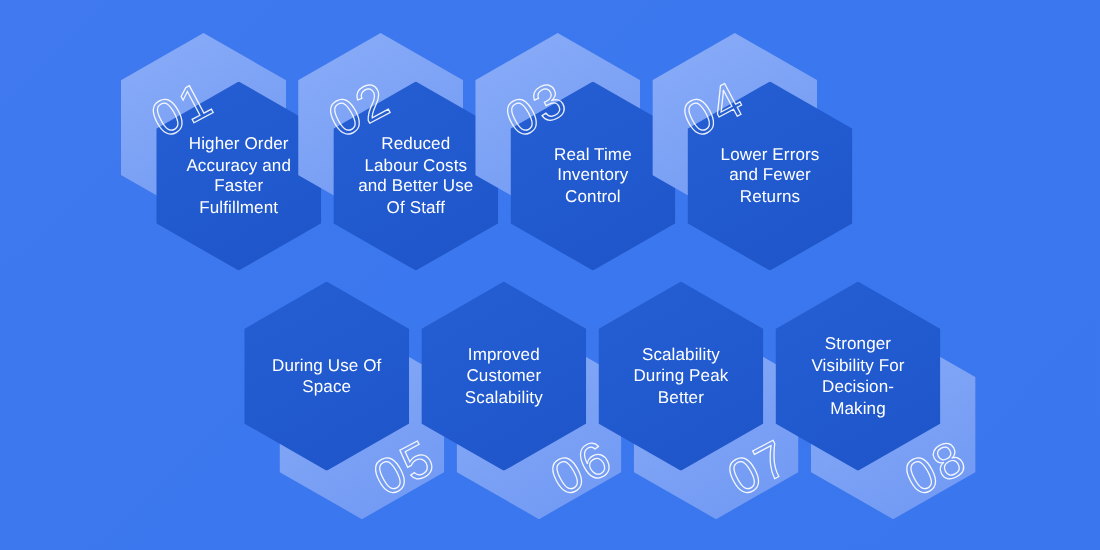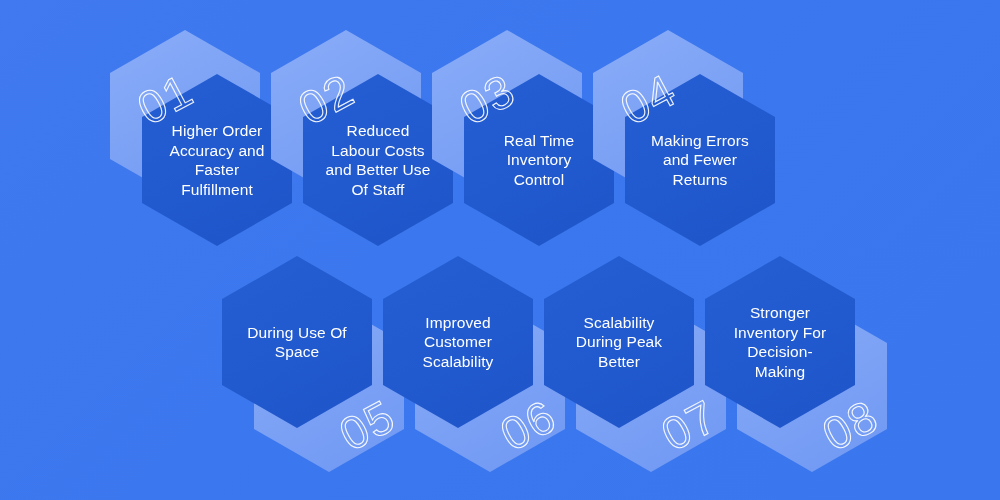--- a/index.html
+++ b/index.html
@@ -125,21 +125,21 @@
     <div class="num">03</div>
     <div class="caption">Real Time
 Inventory
 Control</div>
   </div>
 
   <div class="cell row1" style="left:593px; top:30px;">
     <div class="hex hex-back"></div>
     <div class="hex hex-front"></div>
     <div class="num">04</div>
-    <div class="caption">Making Errors
+    <div class="caption">Lower Errors
 and Fewer
 Returns</div>
   </div>
 
   <div class="cell row2" style="left:222px; top:256px;">
     <div class="hex hex-back"></div>
     <div class="hex hex-front"></div>
     <div class="num">05</div>
     <div class="caption">During Use Of
 Space</div>
@@ -161,18 +161,18 @@
     <div class="caption">Scalability
 During Peak
 Better</div>
   </div>
 
   <div class="cell row2" style="left:705px; top:256px;">
     <div class="hex hex-back"></div>
     <div class="hex hex-front"></div>
     <div class="num">08</div>
     <div class="caption">Stronger
-Inventory For
+Visibility For
 Decision-
 Making</div>
   </div>
 
 </div>
 
 </body></html>

